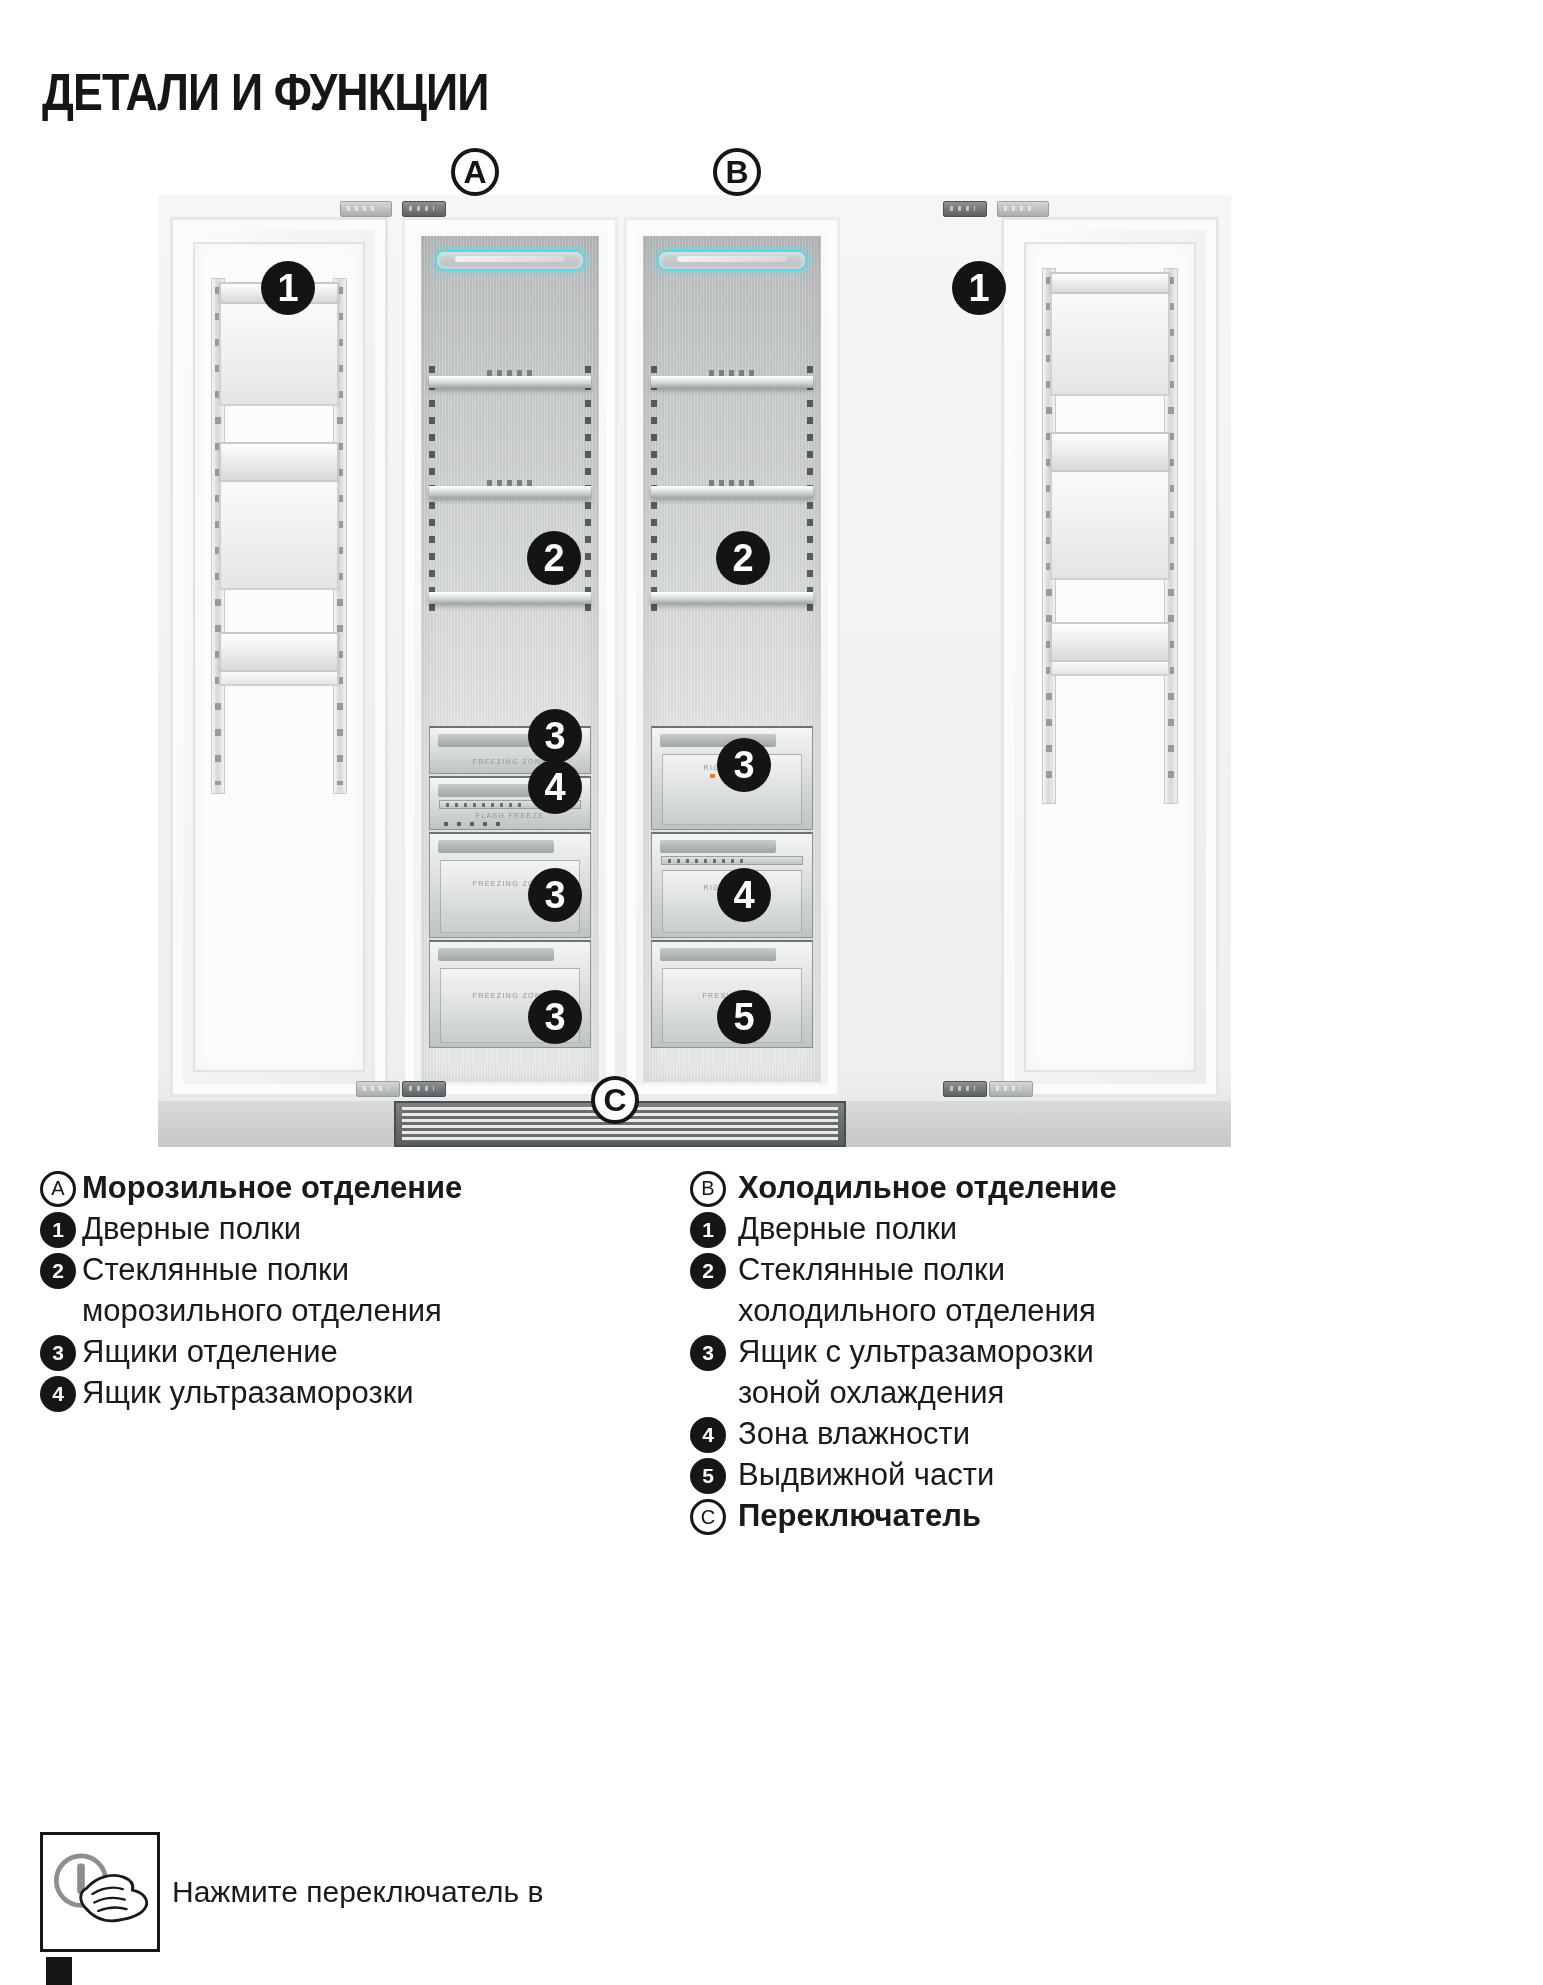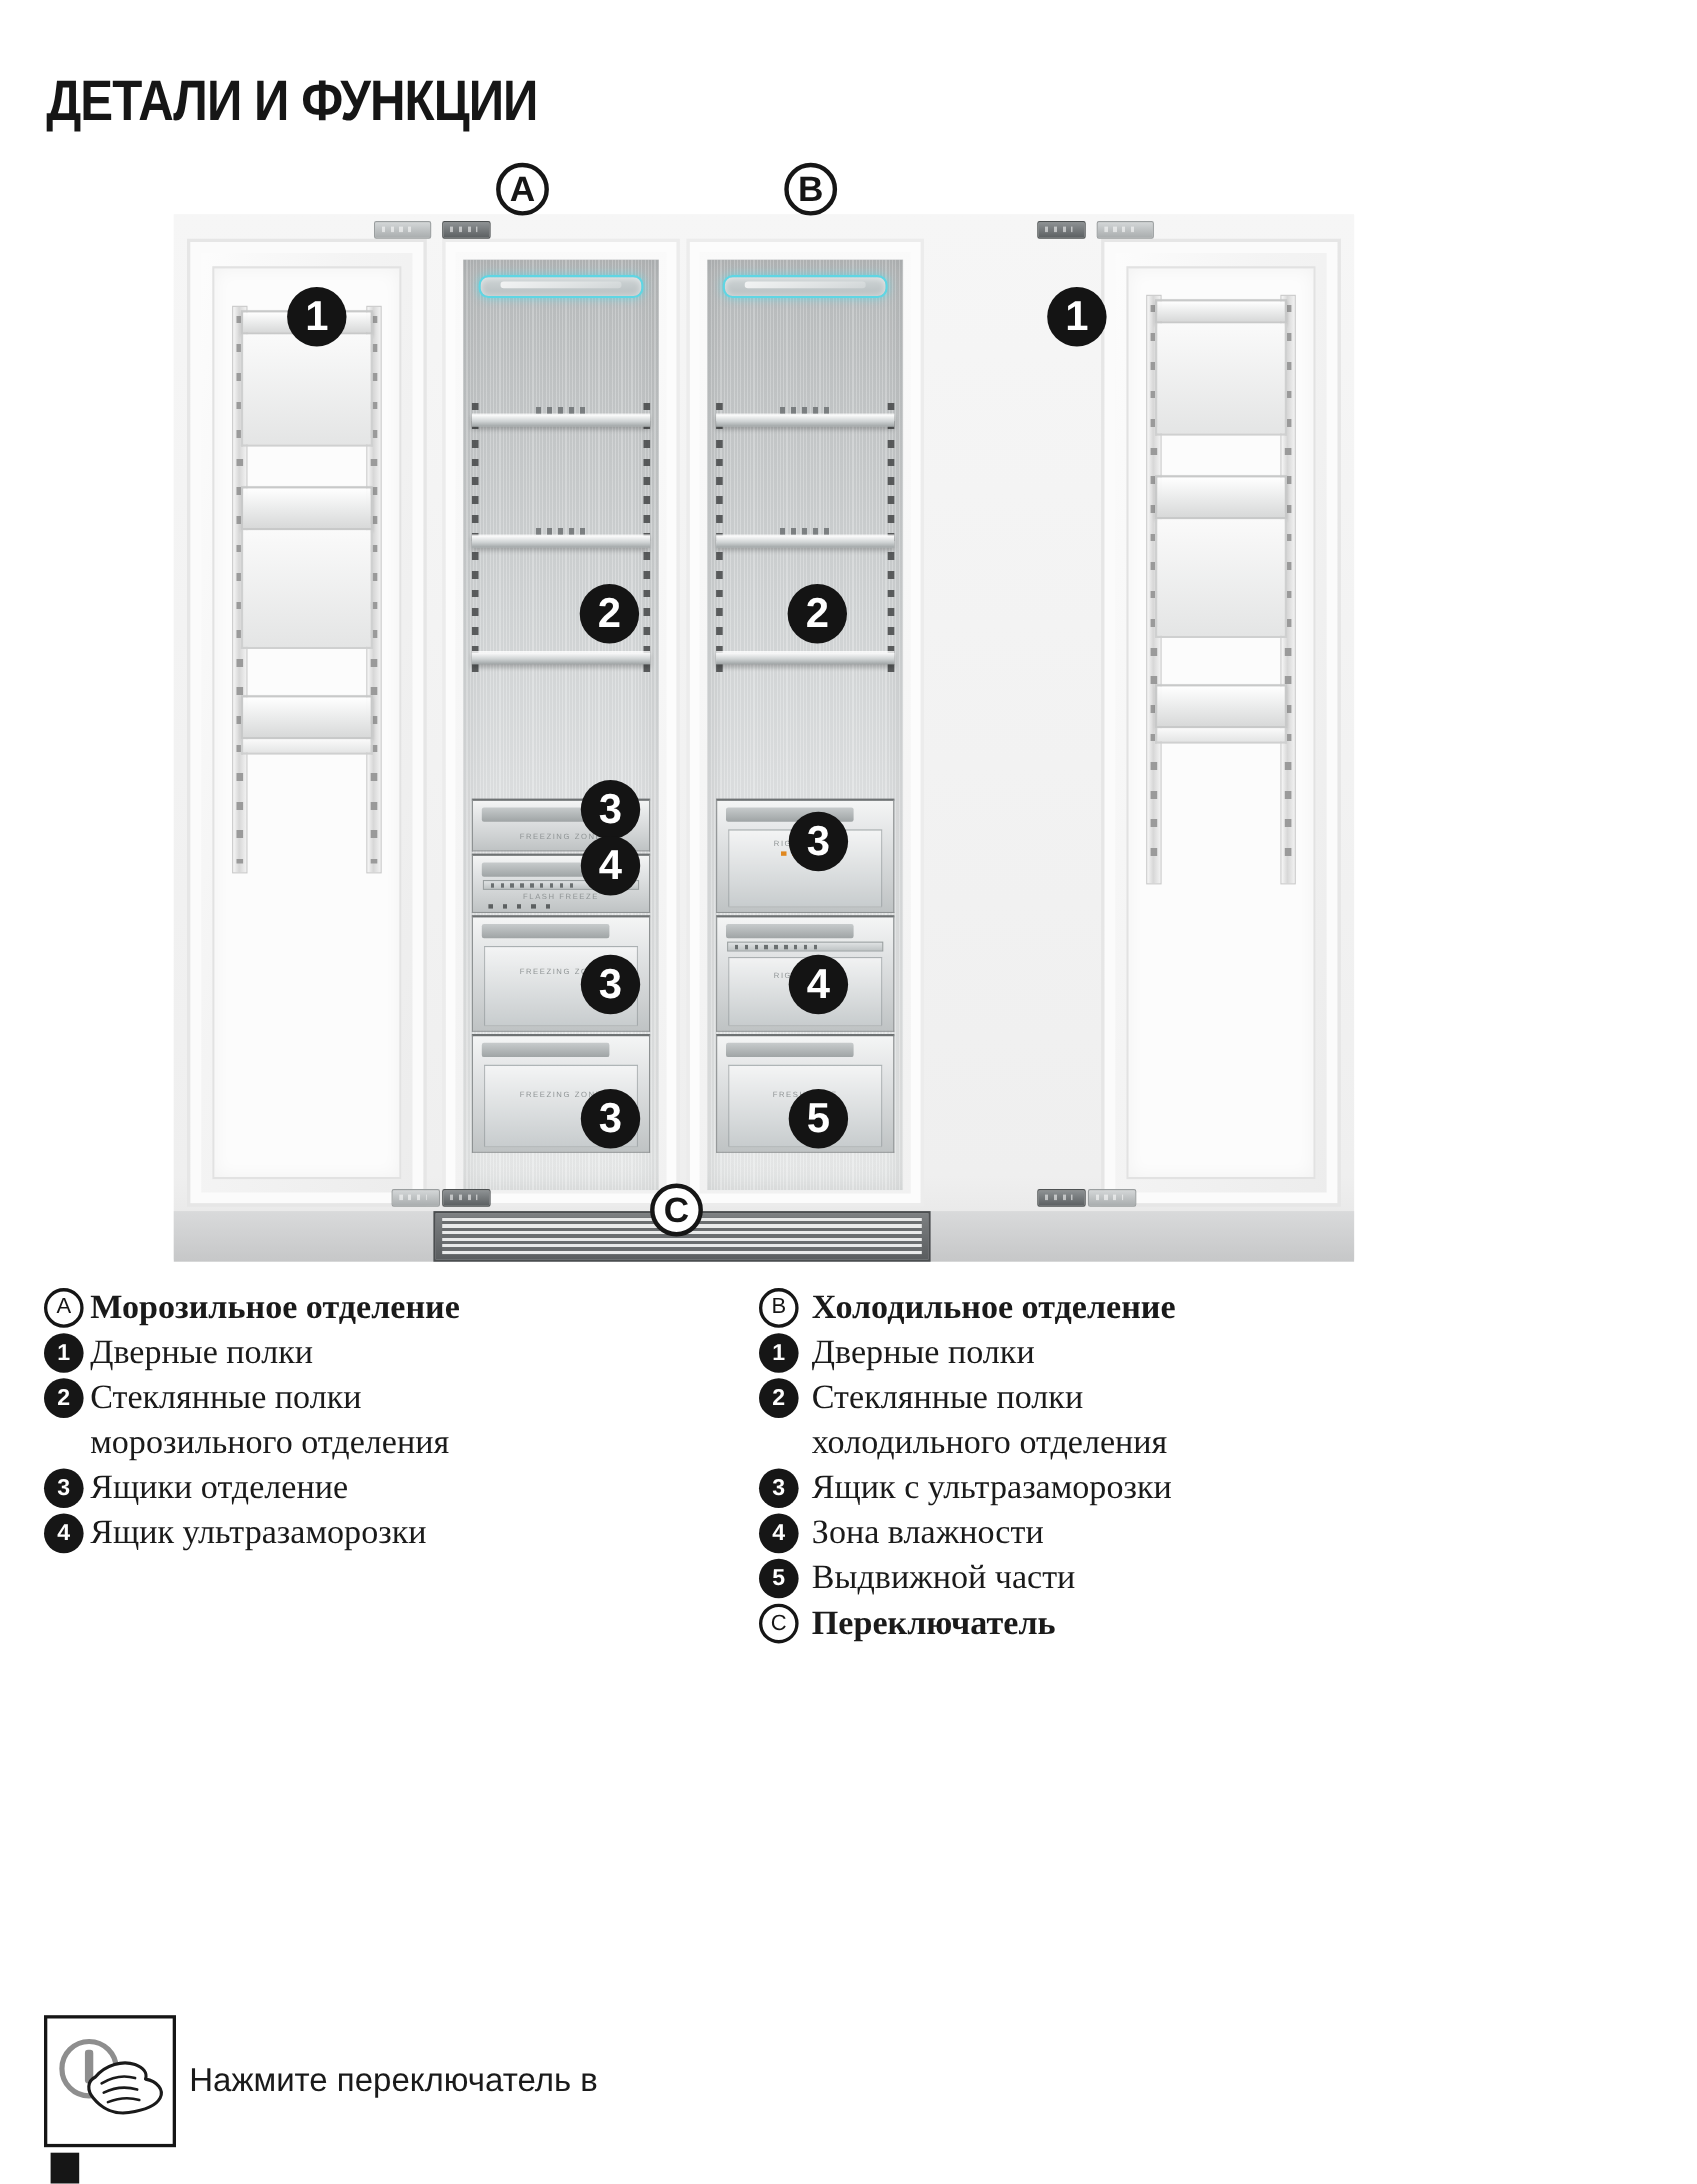--- a/index.html
+++ b/index.html
@@ -273,21 +273,21 @@
     font-size:21px;font-weight:bold;
     box-sizing:border-box;
   }
   .marker.filled{
     background:#161616;color:#fff;border-radius:50%;
   }
   .marker.outlined{
     background:#fff;color:#161616;border:3px solid #161616;border-radius:50%;
     font-size:20px;font-weight:normal;
   }
-  .legend-row .lbl{flex:1 1 auto;font-family:Liberation Serif, serif;}
+  .legend-row .lbl{flex:1 1 auto;}
   .legend-row.bold .lbl{font-weight:bold;}
   .legend-row.cont{padding-left:42px;}
   #legend-right .legend-row .marker{margin-right:12px;}
   #legend-right .legend-row.cont{padding-left:48px;}
 
   
   .note{
     position:absolute;
     left:40px;top:1832px;
     width:610px;
@@ -533,20 +533,23 @@
     <span class="lbl">Стеклянные полки</span>
   </div>
   <div class="legend-row cont">
     <span class="lbl">холодильного отделения</span>
   </div>
 
   <div class="legend-row">
     <span class="marker filled">3</span>
     <span class="lbl">Ящик с ультразаморозки</span>
   </div>
+  <div class="legend-row cont">
+    <span class="lbl">зоной охлаждения</span>
+  </div>
 
   <div class="legend-row">
     <span class="marker filled">4</span>
     <span class="lbl">Зона влажности</span>
   </div>
 
   <div class="legend-row">
     <span class="marker filled">5</span>
     <span class="lbl">Выдвижной части</span>
   </div>

